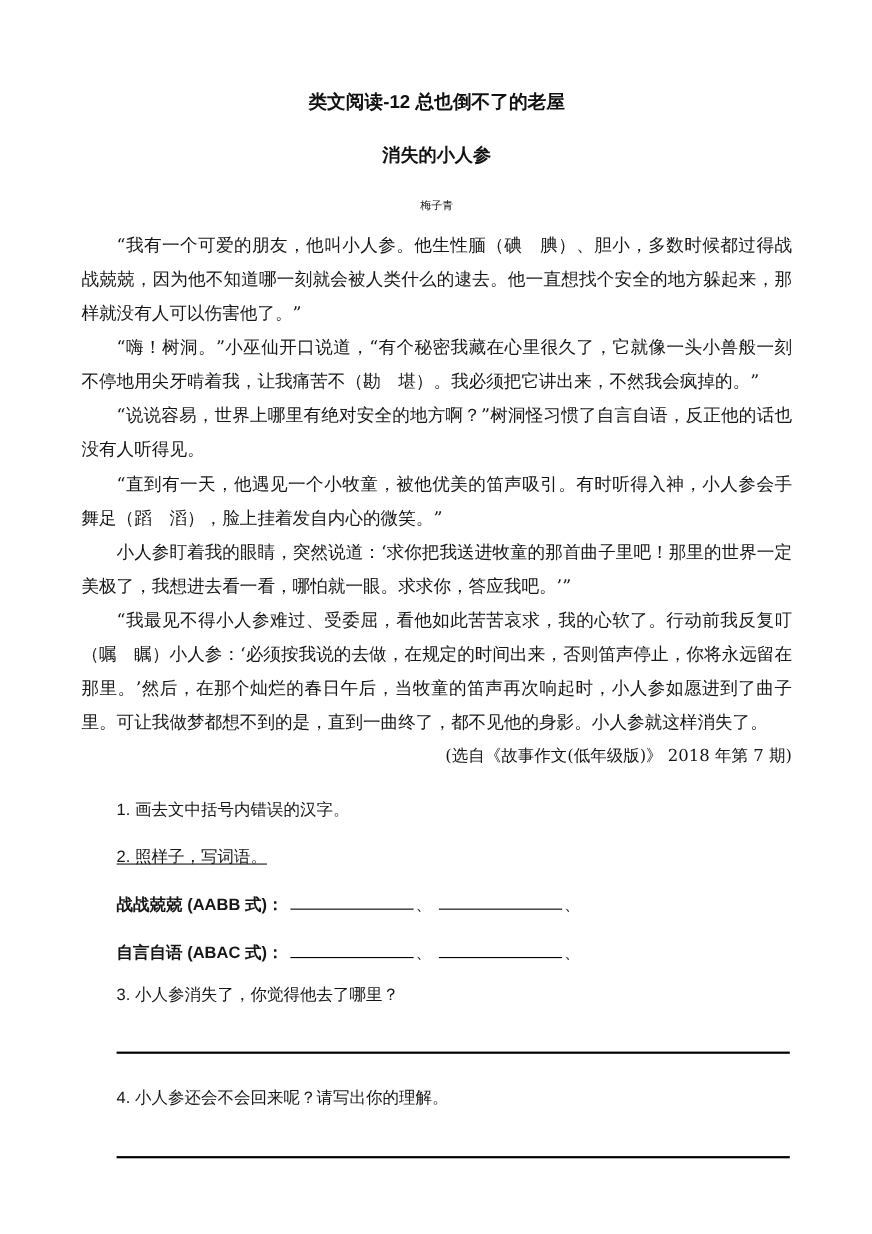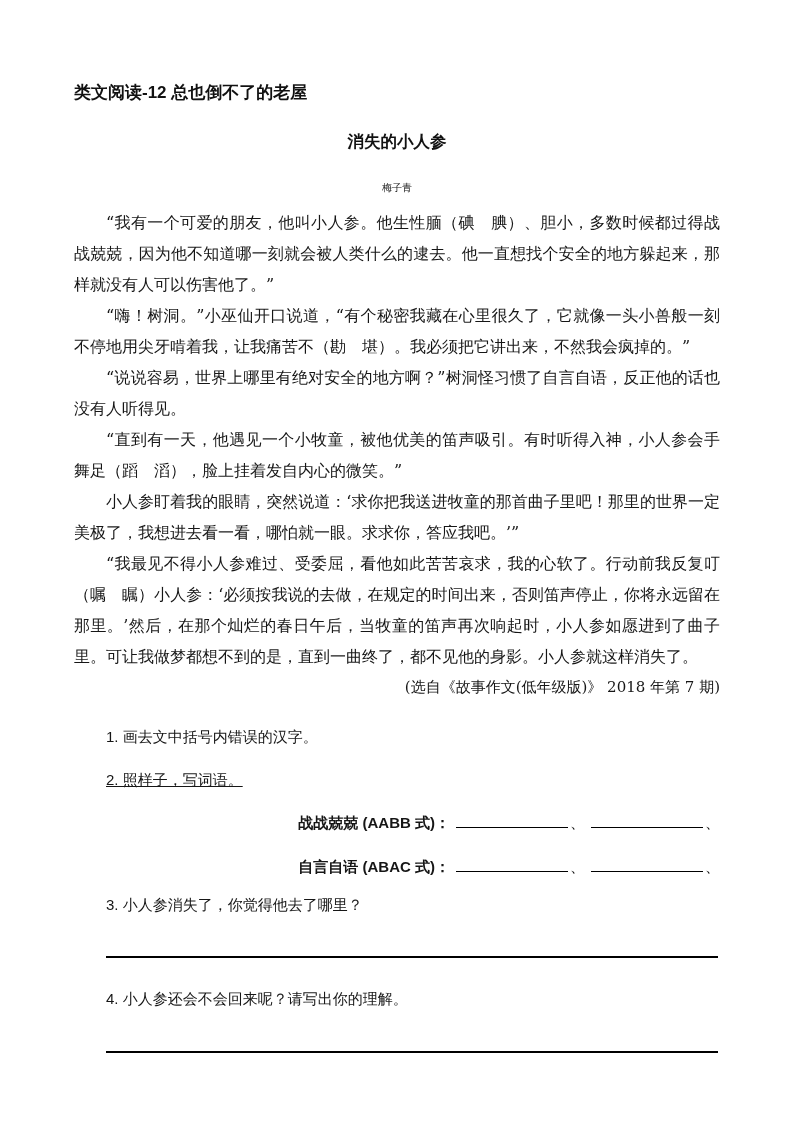--- a/index.html
+++ b/index.html
@@ -16,20 +16,21 @@
   }
   .page {
     box-sizing: border-box;
     width: 793px;
     height: 1122px;
     padding: 82px 73px 0 74px;
     background: #ffffff;
   }
   .doc-title {
     margin: 0;
+    text-align: center;
     font-family: "Liberation Sans", sans-serif;
     font-weight: bold;
     font-size: 17px;
     line-height: 22px;
     color: #111111;
   }
   .story-title {
     margin: 26px 0 0 0;
     text-align: center;
     font-family: "Liberation Sans", sans-serif;
@@ -76,21 +77,20 @@
   }
   .q1 { margin-top: 0; }
   .q2 { margin-top: 23px; text-decoration: underline; }
   .q3 { margin-top: 17px; }
   .q4 { margin-top: 31px; }
   .pattern-row {
     margin: 22px 0 0 0;
     font-size: 15px;
     line-height: 22px;
     color: #161616;
-    text-align: right;
   }
   .pattern-label {
     font-weight: bold;
   }
   .blank {
     display: inline-block;
     width: 112px;
     height: 14px;
     border-bottom: 1.6px solid #000000;
     margin: 0 2px 0 6px;

